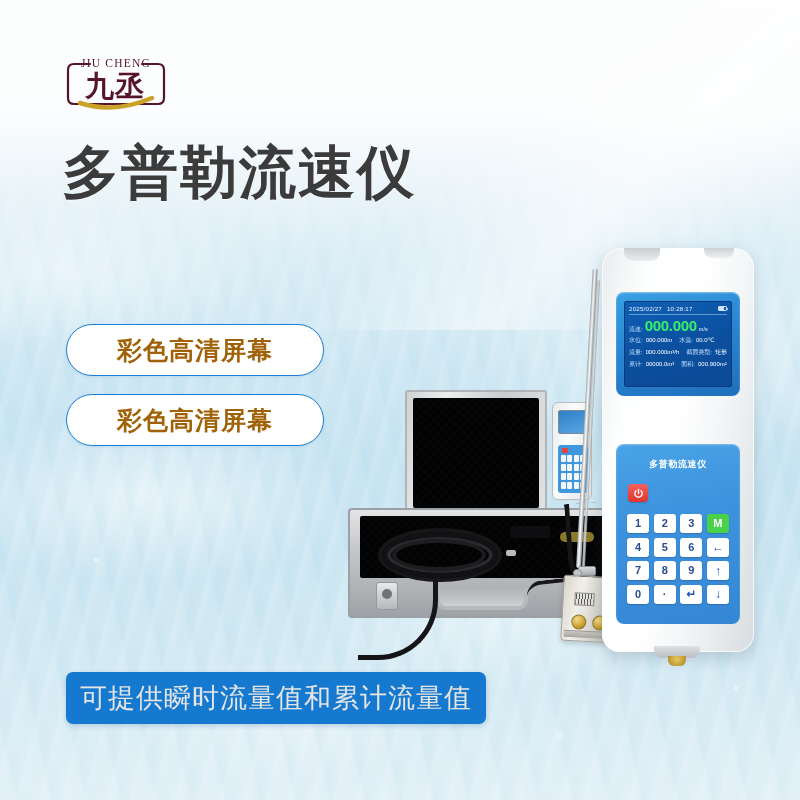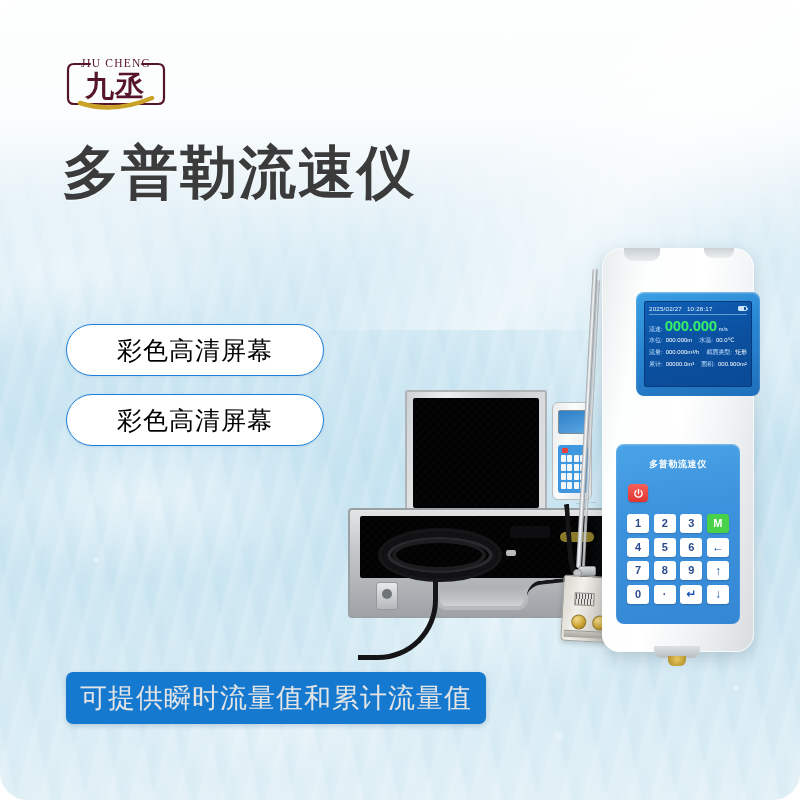--- a/index.html
+++ b/index.html
@@ -14,21 +14,20 @@
     position: relative;
     width: 800px; height: 800px;
     overflow: hidden;
     background:
       linear-gradient(180deg,
         #fdfefe 0%, #fbfdfe 14%,
         #eef6fa 22%, #dceef6 32%,
         #cfe8f3 45%, #c7e4f1 58%,
         #cde7f2 72%, #d6ebf4 86%,
         #e3f1f7 100%);
-    border-radius: 27px;
   }
 
   
   .water-layer { position: absolute; inset: 0; pointer-events: none; }
 
   .w1 {
     background:
       radial-gradient(ellipse 300px 120px at 18% 62%, rgba(255,255,255,.55), rgba(255,255,255,0) 70%),
       radial-gradient(ellipse 260px 100px at 62% 78%, rgba(255,255,255,.42), rgba(255,255,255,0) 70%),
       radial-gradient(ellipse 340px 140px at 88% 44%, rgba(255,255,255,.40), rgba(255,255,255,0) 72%),
@@ -82,22 +81,22 @@
   .pill {
     width: 258px; height: 52px;
     margin-bottom: 18px;
     background: #ffffff;
     border: 1.6px solid #1c7ed9;
     border-radius: 26px;
     display: flex; align-items: center; justify-content: center;
     box-shadow: 0 1px 3px rgba(40,90,140,.10);
   }
   .pill-label {
-    font-size: 25px; font-weight: 400; letter-spacing: 1px;
-    color: #000000; line-height: 1;
+    font-size: 25px; font-weight: 700; letter-spacing: 1px;
+    color: #a16207; line-height: 1;
   }
 
   
   #banner {
     position: absolute; left: 66px; top: 672px;
     width: 420px; height: 52px;
     background: #1579d0;
     border-radius: 7px;
     display: flex; align-items: center; justify-content: center;
     box-shadow: 0 2px 5px rgba(20,70,130,.20);
@@ -295,21 +294,20 @@
     background: linear-gradient(180deg,#ccd1d5,#edf0f1);
     border-radius: 0 0 8px 8px;
   }
 
   .screen-bezel {
     position: absolute; left: 14px; top: 44px; width: 124px; height: 104px;
     background: linear-gradient(165deg,#3aa0e4,#2a86d2 45%,#1f6fbb);
     border-radius: 8px;
     padding: 9px 8px;
     box-shadow: inset 0 1px 2px rgba(255,255,255,.45);
-    margin-left: 20px;
   }
   .screen {
     width: 100%; height: 100%;
     background: linear-gradient(165deg,#0f5fb5,#0b4f9e 55%,#0a4a96);
     border: 1px solid #063a7a;
     border-radius: 2px;
     padding: 3px 4px;
     position: relative;
     overflow: hidden;
   }

